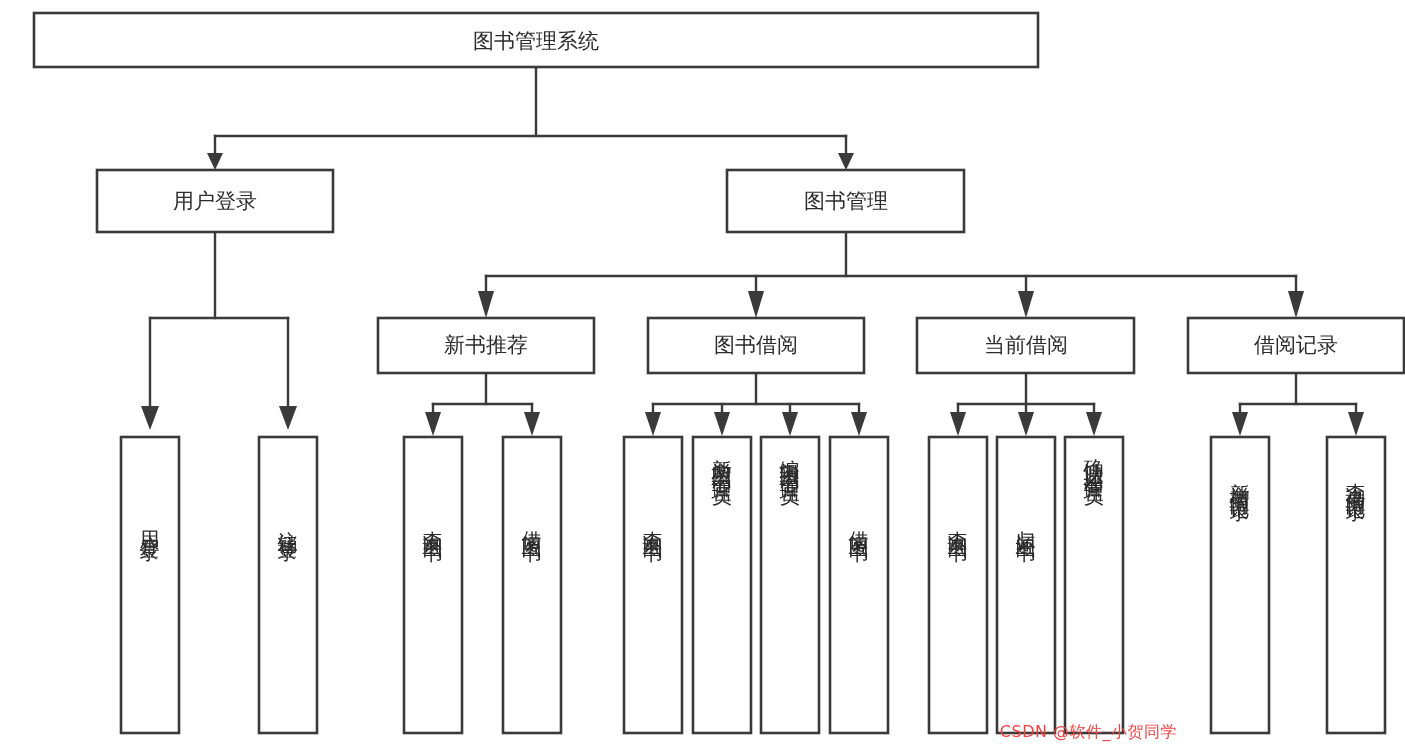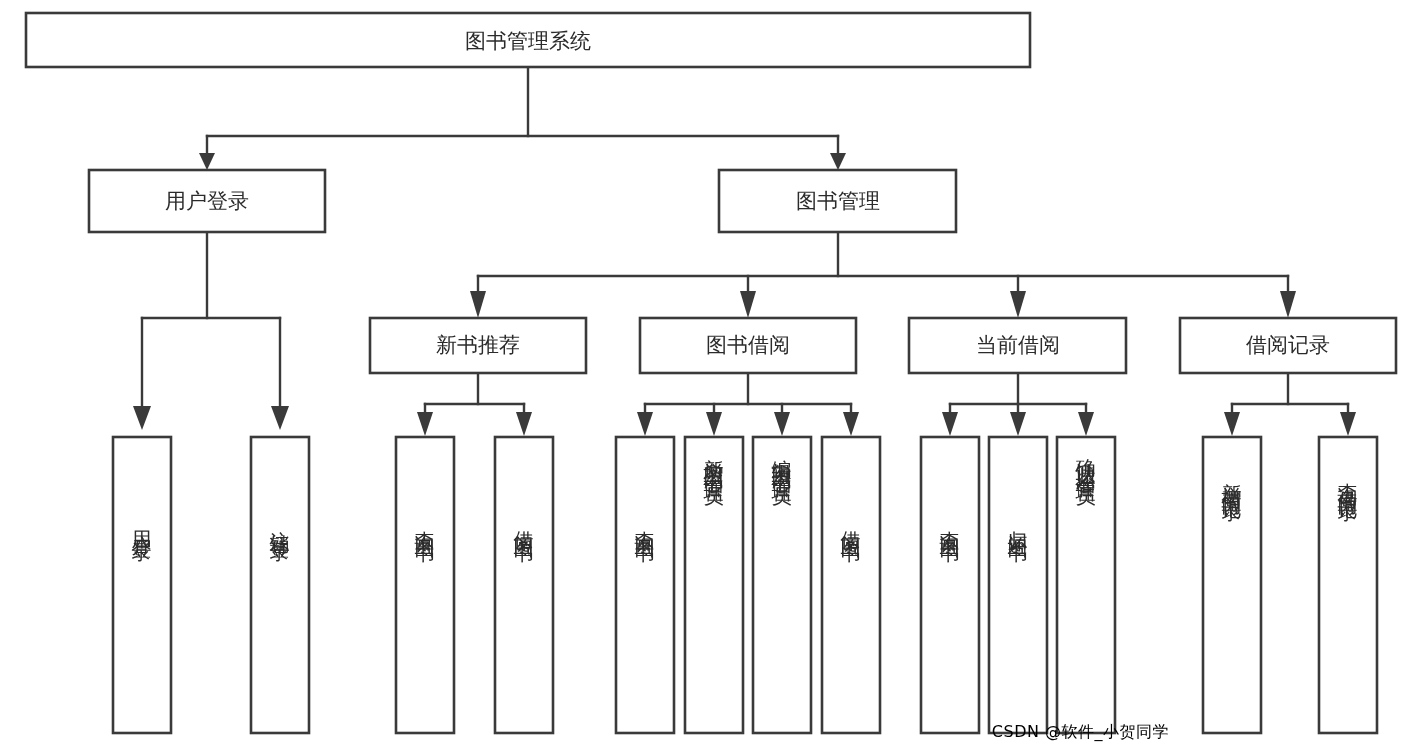--- a/index.html
+++ b/index.html
@@ -9,21 +9,21 @@
   }
   body {
     width: 1405px;
     height: 747px;
     position: relative;
     overflow: hidden;
     font-family: "DejaVu Sans", "Liberation Sans", sans-serif;
   }
   #diagram-root {
     position: absolute;
-    left: 8px;
+    left: 16px;
     top: 0;
     width: 1169px;
     height: 747px;
   }
   svg#flow {
     display: block;
     width: 1405px;
     height: 747px;
   }
   .node-box {
@@ -66,21 +66,21 @@
     color: #2b2b2b;
     text-align: center;
     white-space: nowrap;
   }
   .watermark {
     position: absolute;
     right: 8px;
     bottom: 4px;
     font-family: "DejaVu Sans", "Liberation Sans", sans-serif;
     font-size: 16px;
-    color: #000000;
+    color: #ef4444;
     letter-spacing: 0.5px;
     pointer-events: none;
     user-select: none;
   }
 </style>
 </head>
 <body>
 
 <div id="diagram-root">
 

